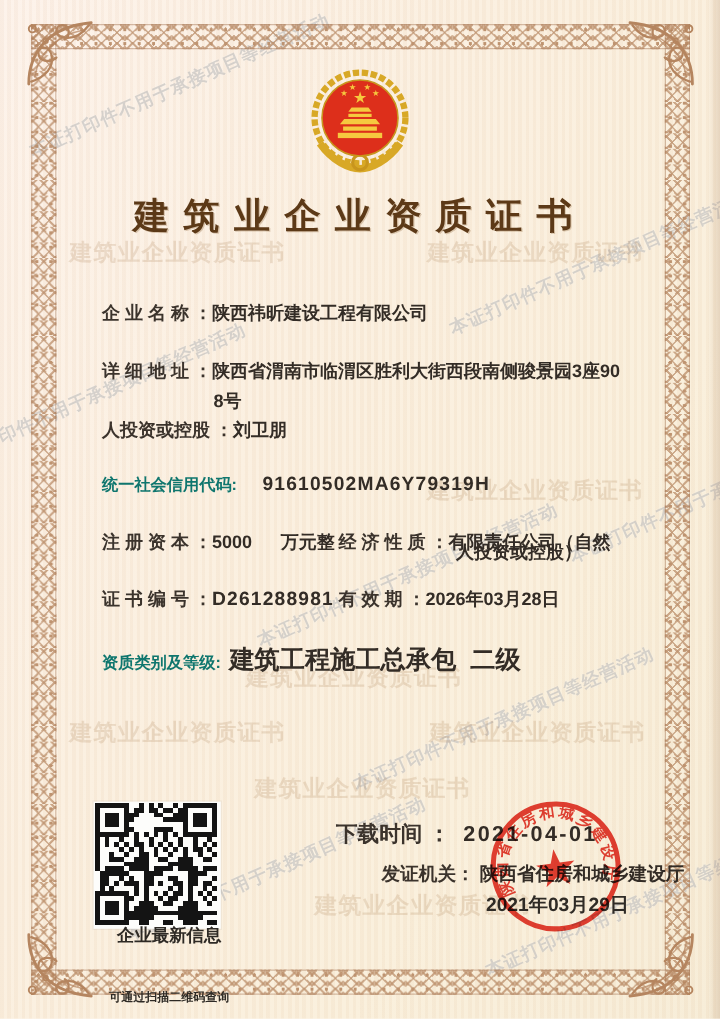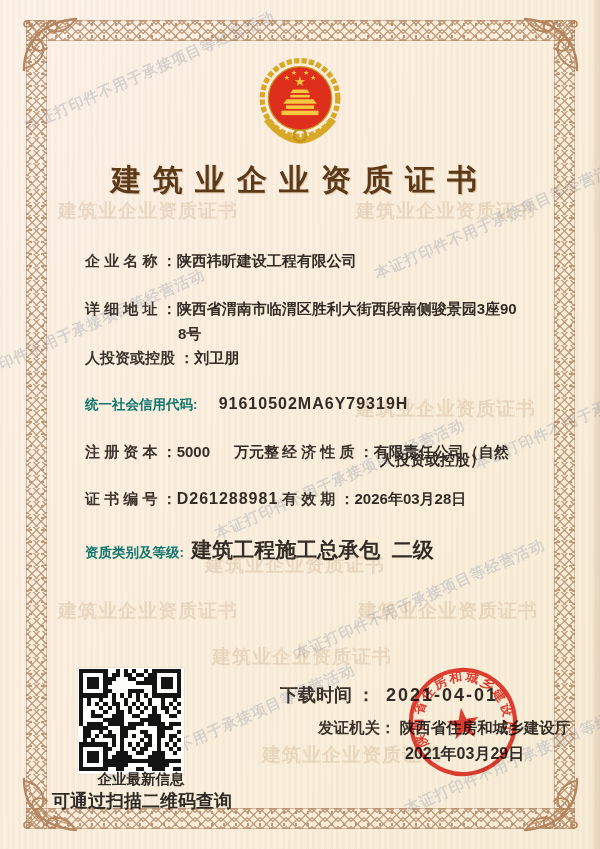--- a/index.html
+++ b/index.html
@@ -65,21 +65,21 @@
 
   
   .dl-row{position:absolute;left:280px;top:683px;font-size:18px;font-weight:bold;color:#33302b;white-space:nowrap;}
   .issuer-row{position:absolute;left:318px;top:718px;font-size:15.5px;font-weight:bold;color:#33302b;white-space:nowrap;}
   .date-row{position:absolute;left:405px;top:744px;font-size:16px;font-weight:bold;color:#2f2b26;white-space:nowrap;}
   .qr-wrap{position:absolute;left:78px;top:668px;width:104px;height:104px;background:#fdfdfb;
     padding:1px;box-shadow:0 0 0 1px rgba(0,0,0,0.04);}
   .qr-cap{position:absolute;left:40px;width:178px;text-align:center;font-weight:bold;
     color:#2e2a25;white-space:nowrap;padding-left:12px;}
   .qr-cap1{top:770px;font-size:14.5px;}
-  .qr-cap2{top:789px;font-size:18px;}
+  .qr-cap2{top:824px;font-size:10px;}
   .seal{position:absolute;left:403px;top:662px;width:120px;height:120px;
     transform:rotate(-8deg);opacity:.92;mix-blend-mode:multiply;}
 </style>
 </head>
 <body>
 
 <div class="stripes"></div>
 
 <span class="wm-diag" style="left:-20px;top:62px">本证打印件不用于承接项目等经营活动</span>
 <span class="wm-diag" style="left:330px;top:210px">本证打印件不用于承接项目等经营活动</span>

